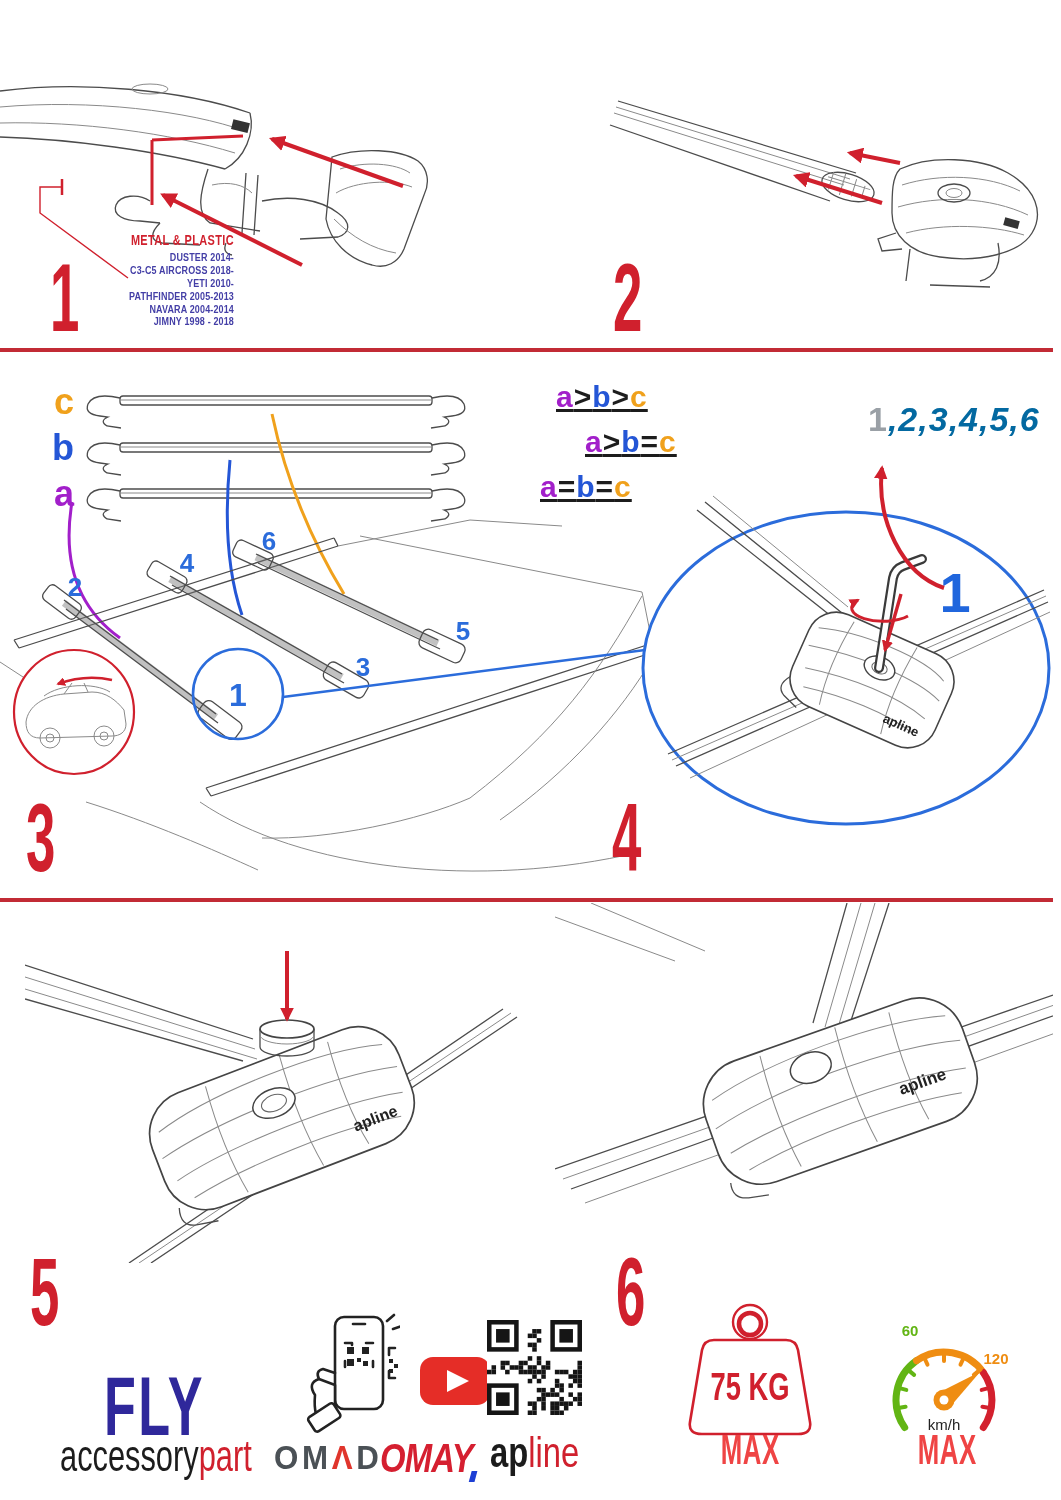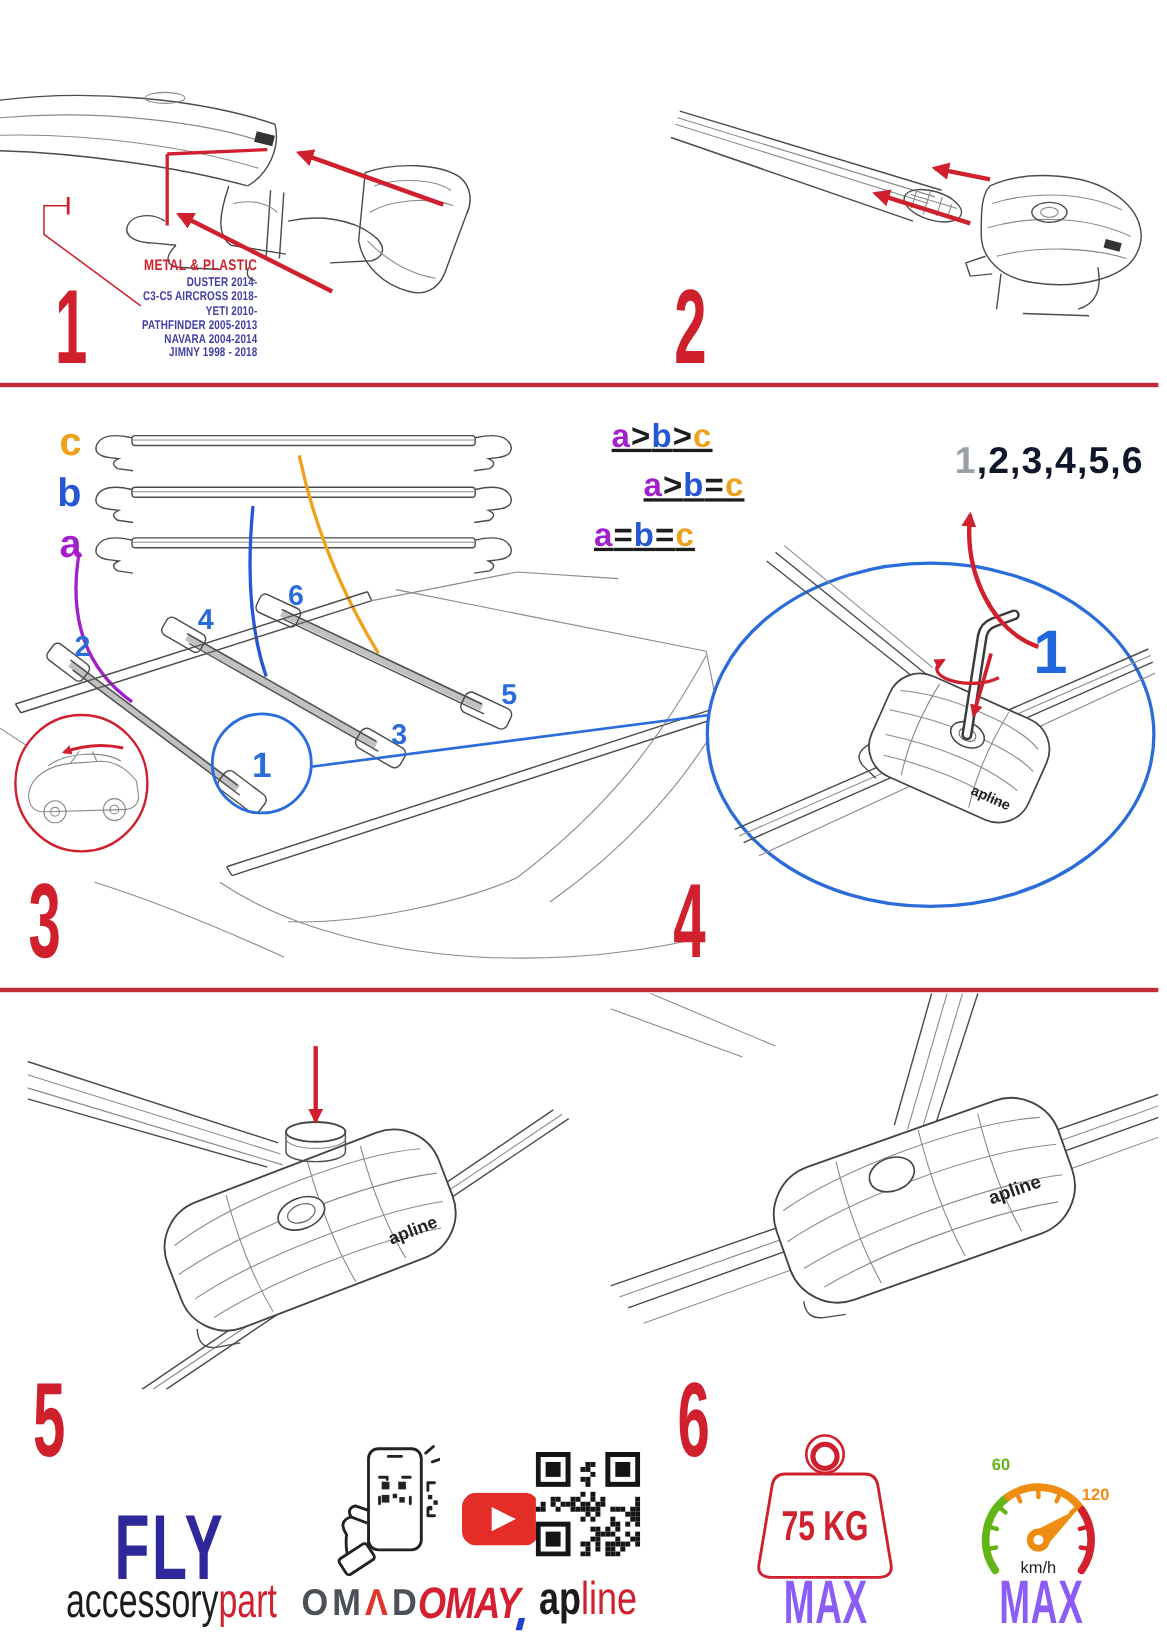--- a/index.html
+++ b/index.html
@@ -32,21 +32,21 @@
   .omad{position:absolute;left:274px;top:1412px;font-size:34px;font-weight:600;letter-spacing:4px;
         transform:scaleX(.92);transform-origin:left top;line-height:1;}
   .omad .g{color:#4b5156;} .omad .r{color:#e0352c;}
   .omay{position:absolute;left:380px;top:1410px;font-size:40px;font-weight:800;font-style:italic;
         color:#d51f30;transform:scaleX(.82);transform-origin:left top;line-height:1;letter-spacing:-1px;}
   .omay .tick{position:absolute;right:-4px;bottom:-4px;width:7px;height:11px;background:#1d3fd4;
         transform:skewX(-18deg);}
   .apline{position:absolute;left:490px;top:1404px;font-size:42px;line-height:1;
           transform:scaleX(.78);transform-origin:left top;letter-spacing:0;}
   .apline .blk{color:#1b1b1b;font-weight:700;} .apline .red{color:#d0202d;font-weight:400;}
-  .maxlab{position:absolute;font-size:56px;font-weight:700;color:#8b5cf6;text-align:center;line-height:1;}
+  .maxlab{position:absolute;font-size:43px;font-weight:700;color:#ef4444;text-align:center;line-height:1;}
   .maxlab span{display:inline-block;transform:scaleX(.6);transform-origin:center top;letter-spacing:1px;}
 </style>
 </head>
 <body>
 
 <div id="page">
 
   <svg class="abs" style="left:0;top:45px" width="450" height="265" viewBox="0 0 450 265">
     <defs>
       <marker id="ar-f1" viewBox="0 0 10 10" refX="8" refY="5" markerWidth="4" markerHeight="4" orient="auto">
@@ -245,21 +245,21 @@
       <path class="redln" style="stroke-width:4" d="M944,238 C902,224 876,170 882,118" marker-end="url(#ar-mid)"></path>
     </g>
   </svg>
 
   <div class="bar-label lab-c" style="left:54px;top:356px">c</div>
   <div class="bar-label lab-b" style="left:52px;top:402px">b</div>
   <div class="bar-label lab-a" style="left:54px;top:448px">a</div>
   <div class="formula" style="left:556px;top:352px"><span class="ca">a</span><span class="cop">&gt;</span><span class="cb">b</span><span class="cop">&gt;</span><span class="cc">c</span></div>
   <div class="formula" style="left:585px;top:397px"><span class="ca">a</span><span class="cop">&gt;</span><span class="cb">b</span><span class="cop">=</span><span class="cc">c</span></div>
   <div class="formula" style="left:540px;top:442px"><span class="ca">a</span><span class="cop">=</span><span class="cb">b</span><span class="cop">=</span><span class="cc">c</span></div>
-  <div class="seq" id="seq"><span style="color: rgb(154, 160, 166);">1</span><span style="color: #0f172a;">,2,3,4,5,6</span></div>
+  <div class="seq" id="seq"><span style="color: rgb(154, 160, 166);">1</span><span style="color: #0369a1; font-style: italic;">,2,3,4,5,6</span></div>
 
   <div class="stepnum" style="left:26px;top:770px">3</div>
   <div class="stepnum" style="left:612px;top:770px">4</div>
 
   <div class="divider" style="top:870px"></div>
 
   <svg class="abs" style="left:25px;top:885px" width="500" height="350" viewBox="0 0 500 350">
     <defs>
       <marker id="ar-f5" viewBox="0 0 10 10" refX="8" refY="5" markerWidth="3.4" markerHeight="3.4" orient="auto">
         <path d="M0,0 L10,5 L0,10 z" fill="#d0202d"></path>

